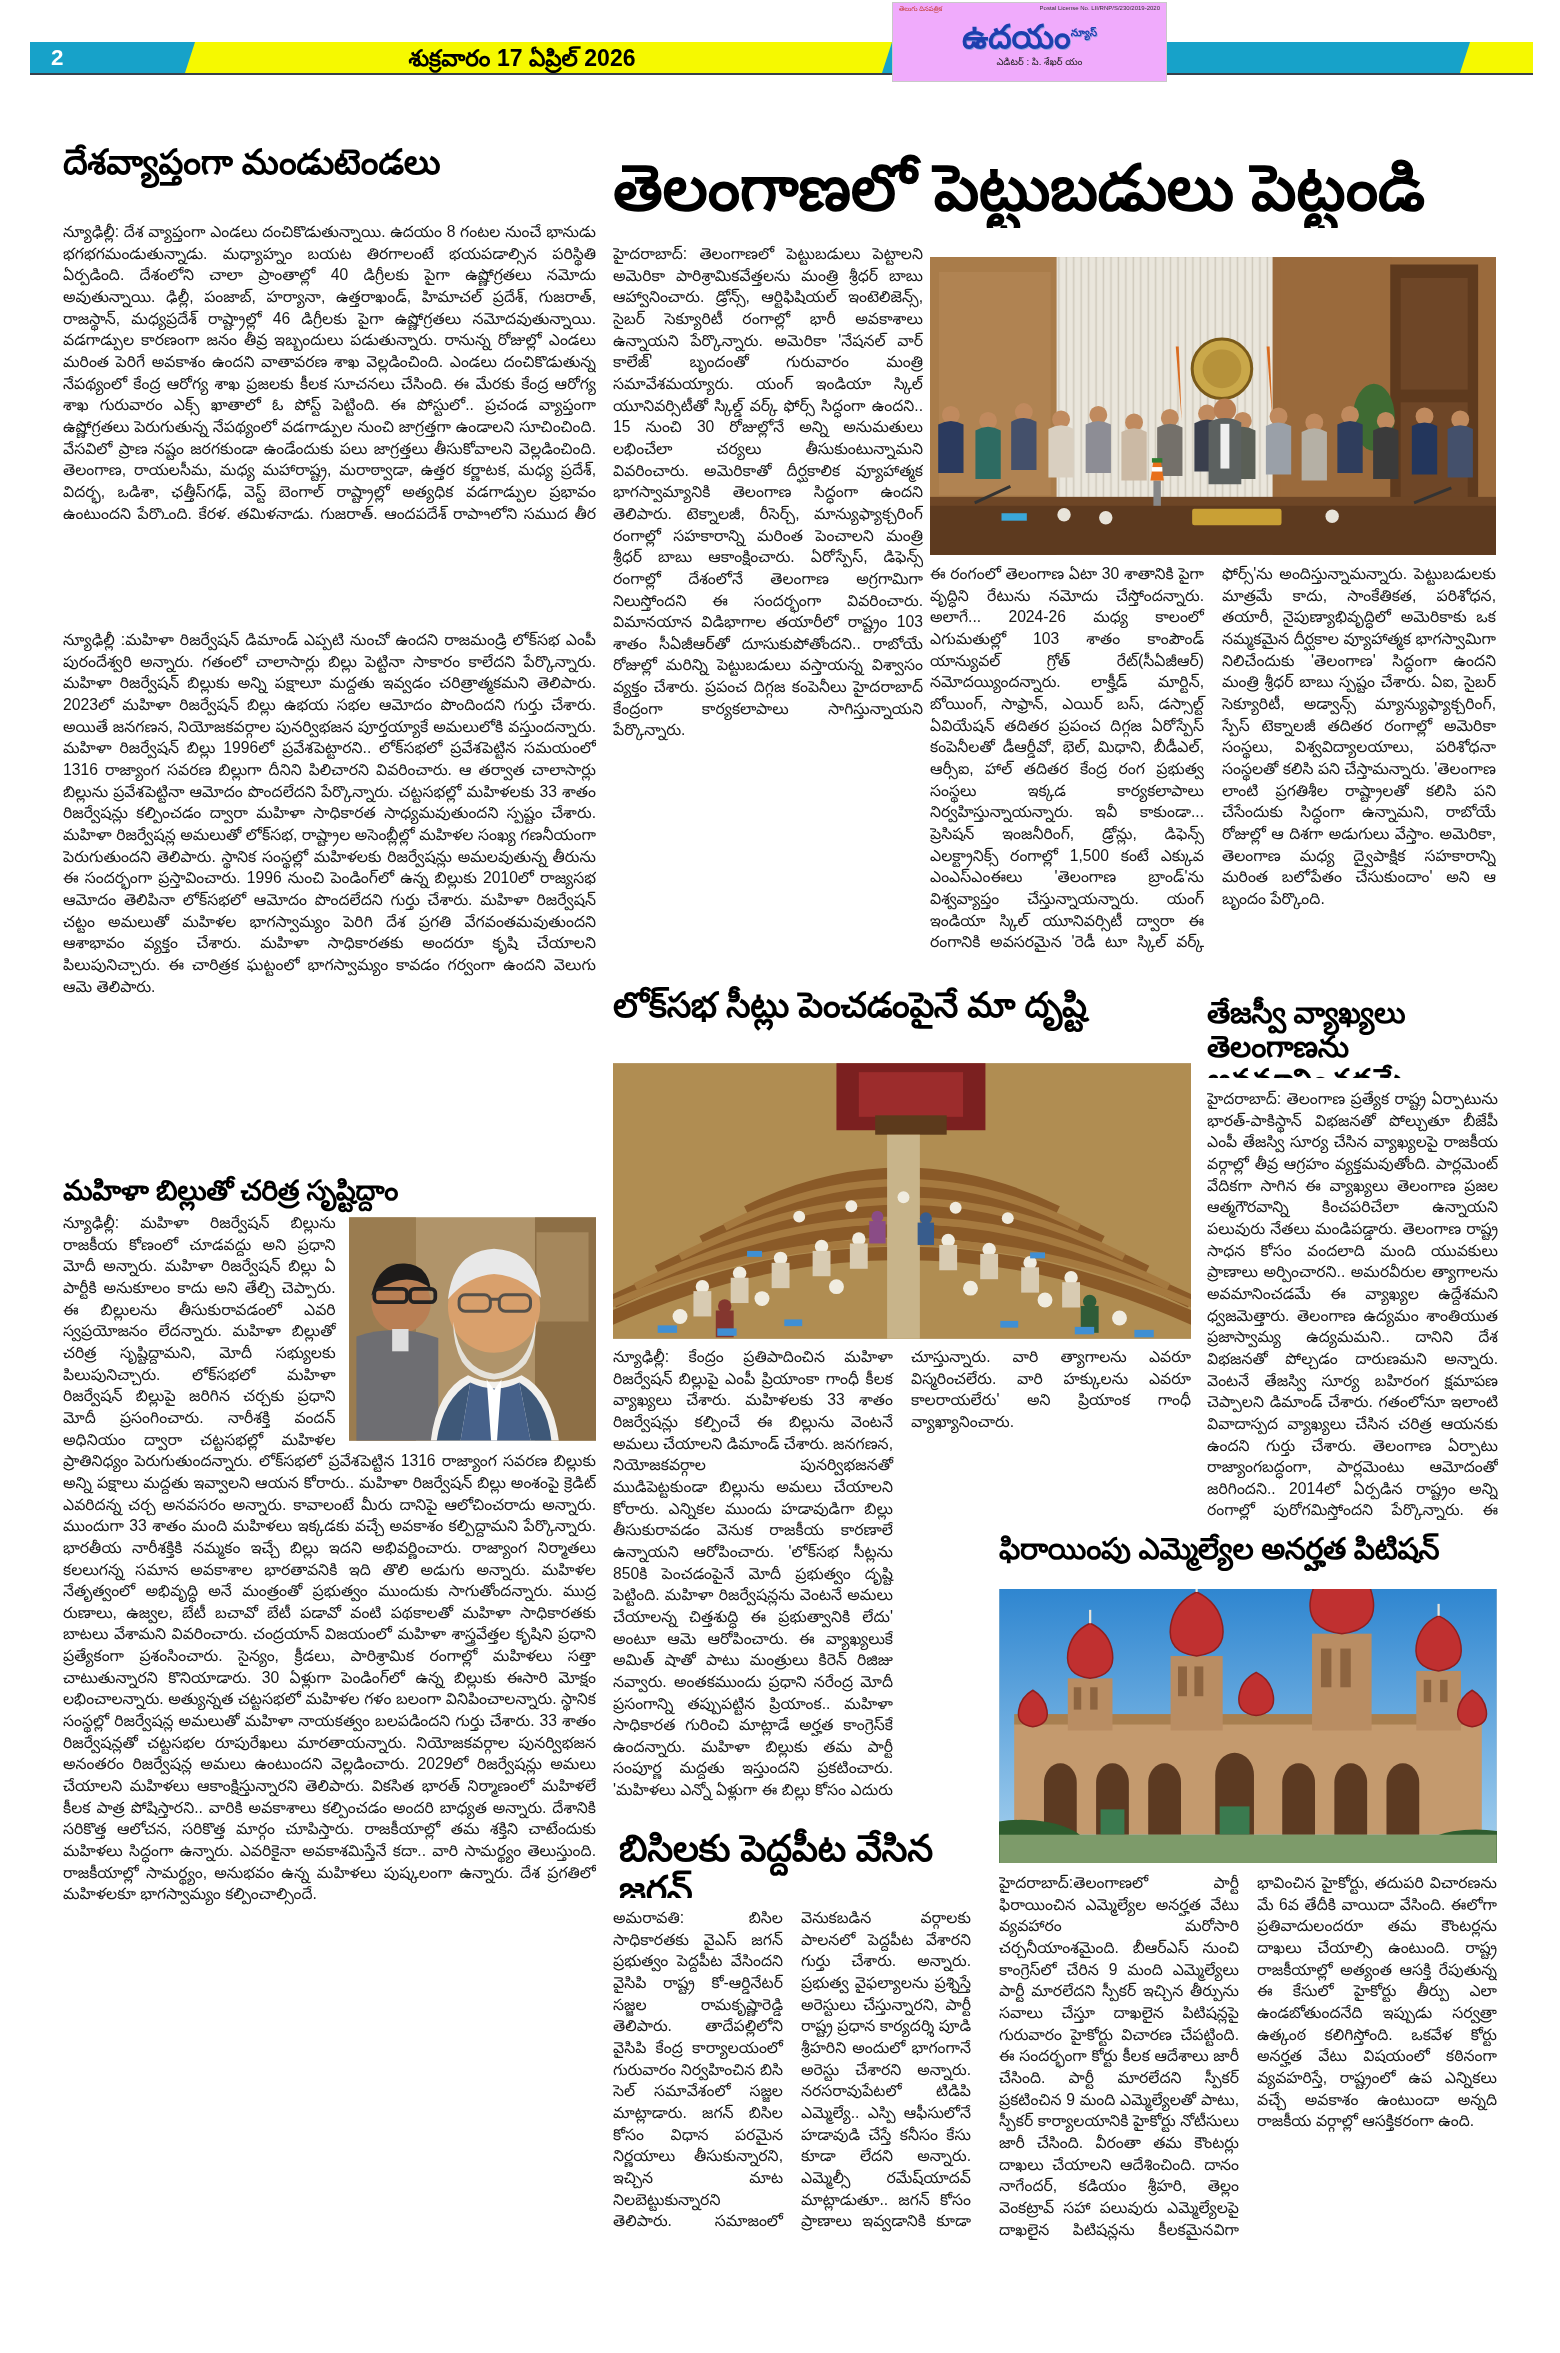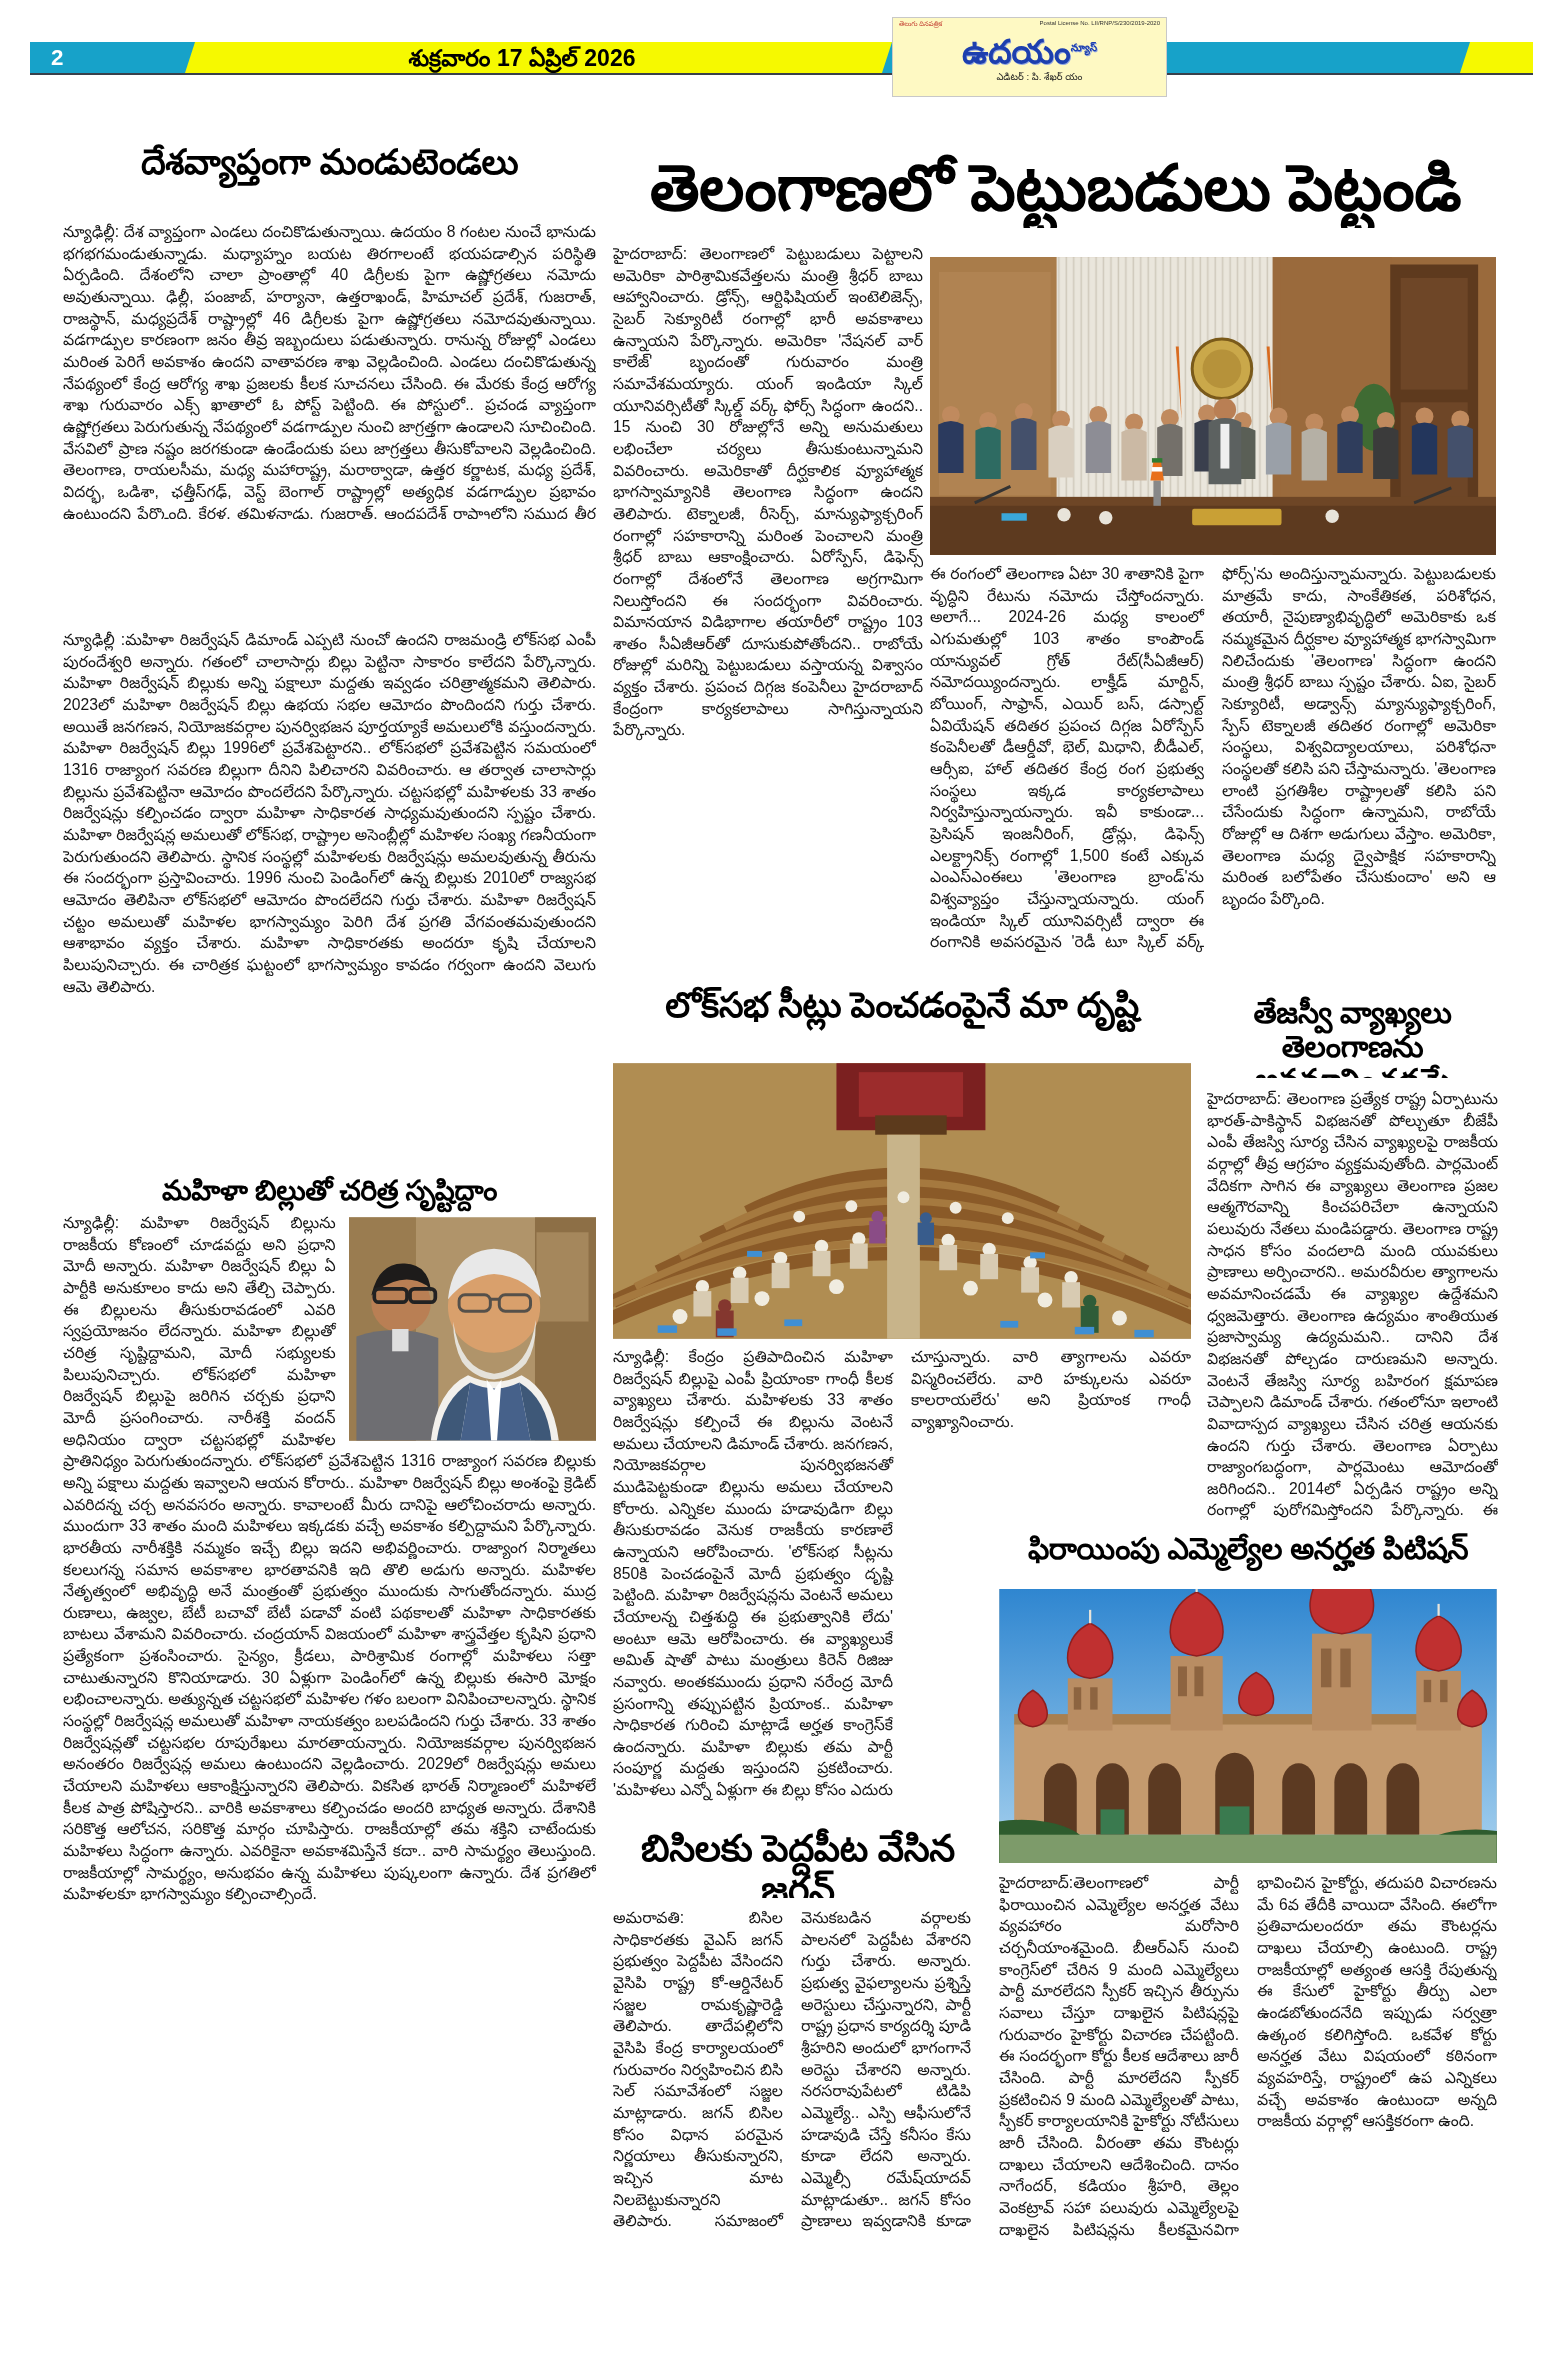--- a/index.html
+++ b/index.html
@@ -7,31 +7,31 @@
         font-family:"Liberation Sans","DejaVu Sans",sans-serif;color:#151515;overflow:hidden;}
   .abs{position:absolute;}
   
   .header-bar{position:absolute;left:30px;top:42px;width:1503px;height:31px;background:#17a2c9;
               border-bottom:2.2px solid #39404a;overflow:hidden;}
   .yellow-seg{position:absolute;top:-3px;height:37px;background:#f6f900;transform:skewX(-18deg);}
   .page-num{position:absolute;left:51px;top:42px;width:45px;height:31px;color:#ffffff;
             font-weight:bold;font-size:22.4px;line-height:31px;}
   .date-text{position:absolute;left:224px;top:42px;width:596px;height:31px;text-align:center;
              color:#000;font-weight:bold;font-size:23px;line-height:33px;}
-  .masthead{position:absolute;left:892px;top:17px;width:273px;height:78px;background:#fef9c3;
+  .masthead{position:absolute;left:892px;top:2px;width:273px;height:78px;background:#f0abfc;
             border:0.7px solid #c8c8c8;text-align:center;z-index:5;}
   .masthead .tiny-row{display:flex;justify-content:space-between;padding:2.2px 6px 0 6px;}
   .masthead .tiny-red{color:#c23a2e;font-size:6.7px;line-height:7.5px;}
   .masthead .tiny-black{color:#333;font-size:6px;line-height:7.5px;}
   .masthead .logo-line{font-size:33px;line-height:39px;font-weight:bold;color:#1d3fae;
                        text-shadow:0.7px 0.7px 0 #8fa4e0;}
   .masthead .logo-suffix{font-size:10.4px;font-weight:bold;color:#1d3fae;vertical-align:super;}
   .masthead .editor-line{font-size:9.7px;color:#222;line-height:12px;margin-left:20px;}
   
-  .headline{font-weight:bold;color:#000;text-align:center;line-height:1.12;
+  .headline{font-weight:bold;color:#000;text-align:left;line-height:1.12;
             letter-spacing:-0.4px;overflow:hidden;}
   
   .body-text{font-size:15.7px;line-height:1.38;text-align:justify;color:#141414;overflow:hidden;}
   .cols-2{column-count:2;column-gap:18px;column-fill:auto;}
   .photo-frame{overflow:hidden;background:#d8d2c6;}
   .float-photo{float:right;width:247px;height:224px;margin:4.5px 0 7.5px 13.4px;overflow:hidden;}
   svg{display:block;}
 </style>
 </head>
 <body>

